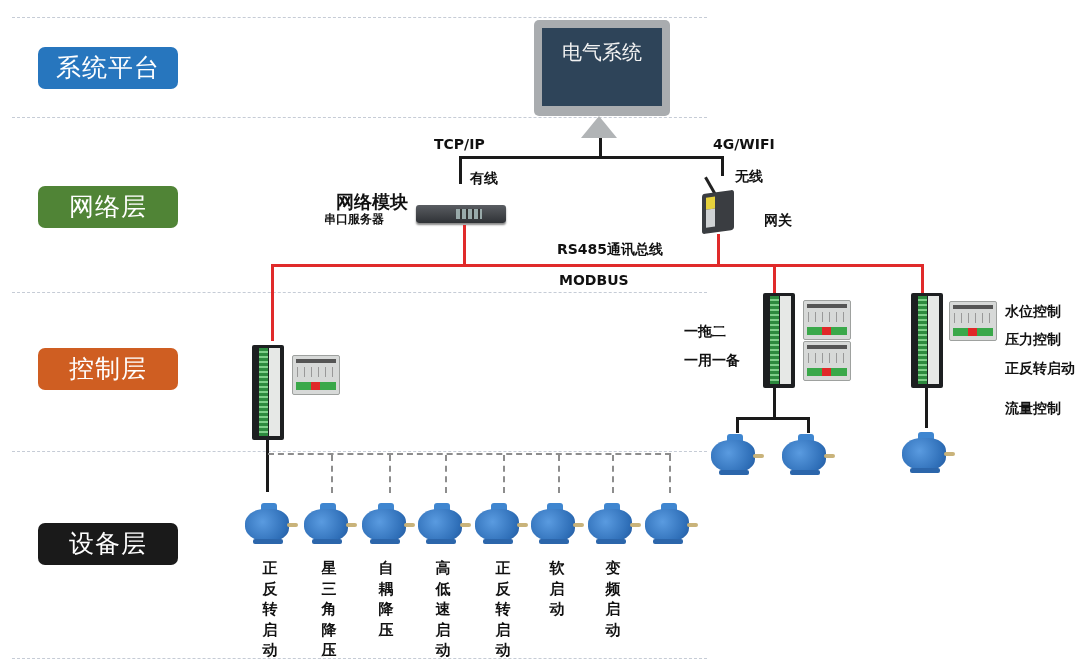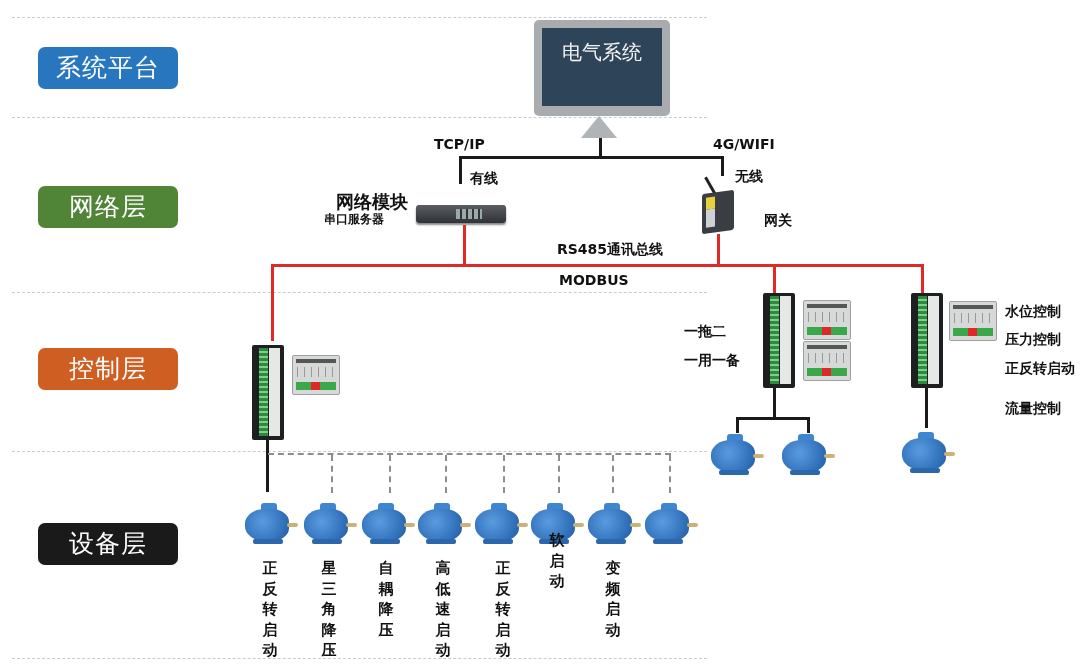--- a/index.html
+++ b/index.html
@@ -206,14 +206,14 @@
     <div class="body"></div>
     <div class="shaft"></div>
     <div class="feet"></div>
   </div>
 
 <div class="vlbl" style="left:261px;top:558px">正反转启动</div>
 <div class="vlbl" style="left:320px;top:558px">星三角降压</div>
 <div class="vlbl" style="left:377px;top:558px">自耦降压</div>
 <div class="vlbl" style="left:434px;top:558px">高低速启动</div>
 <div class="vlbl" style="left:494px;top:558px">正反转启动</div>
-<div class="vlbl" style="left:548px;top:530px">软启动</div>
+<div class="vlbl" style="left:548px;top:558px">软启动</div>
 <div class="vlbl" style="left:604px;top:558px">变频启动</div>
 
 </body></html>

